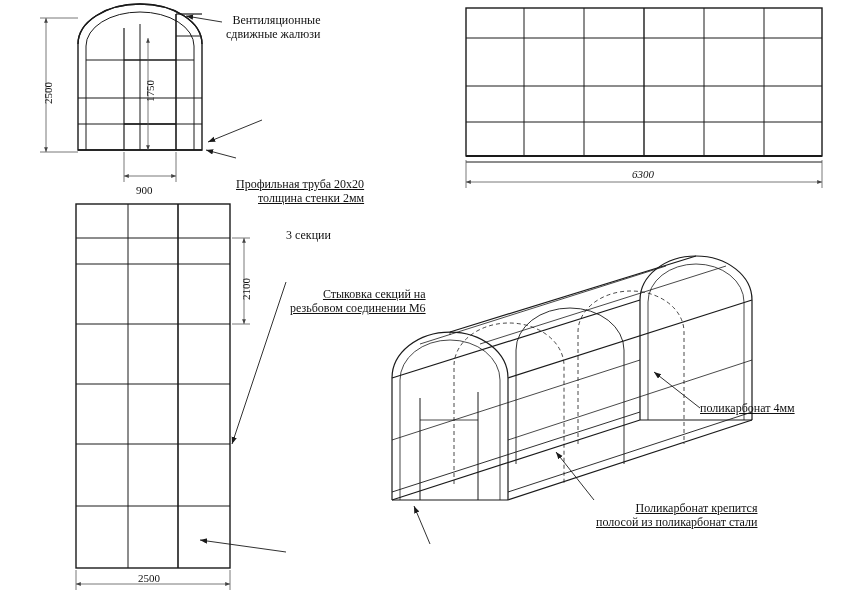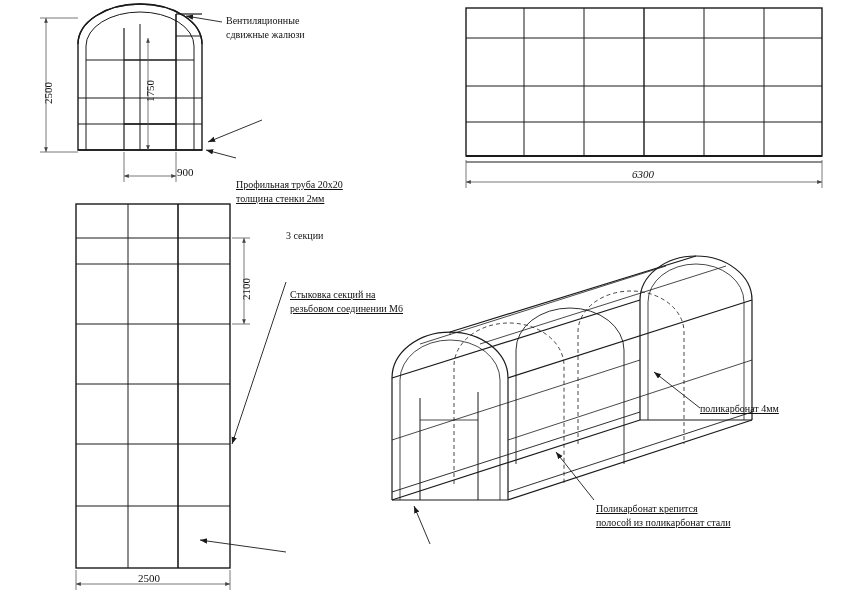--- a/index.html
+++ b/index.html
@@ -1,21 +1,21 @@
 <!DOCTYPE html>
 <html><head>
 <meta charset="utf-8">
 <style>
   html,body{margin:0;padding:0;background:#ffffff;}
   body{width:850px;height:604px;position:relative;overflow:hidden;
        font-family:"Liberation Serif", serif;color:#111;}
   .stage{position:absolute;left:0;top:0;width:850px;height:604px;}
   svg{position:absolute;left:0;top:0;width:850px;height:604px;overflow:visible;}
-  .lbl{position:absolute;font-family:"Liberation Serif", serif;font-size:10px;
-       line-height:13.5px;color:#111;white-space:pre;}
+  .lbl{position:absolute;font-family:"Liberation Serif", serif;font-size:12px;
+       line-height:13.5px;color:#111;white-space:pre;text-align:right;}
   .lbl.u{text-decoration:underline;}
   .dim{position:absolute;font-family:"Liberation Serif", serif;font-size:11px;color:#111;}
   .rot{transform-origin:0 0;transform:rotate(-90deg);}
 </style>
 </head>
 <body>
 
 <div class="stage">
 
 <svg viewBox="0 0 850 604">
@@ -149,21 +149,21 @@
   </g>
   <g stroke="#1a1a1a" fill="none" stroke-width="0.9">
     <line x1="700" y1="408" x2="654" y2="372" marker-end="url(#arr)"></line>
     <line x1="594" y1="500" x2="556" y2="452" marker-end="url(#arr)"></line>
     <line x1="430" y1="544" x2="414" y2="506" marker-end="url(#arr)"></line>
   </g>
 </svg>
 
 <div class="dim rot" style="left:42px;top:104px;">2500</div>
 <div class="dim rot" style="left:144px;top:102px;">1750</div>
-<div class="dim" style="left:136px;top:166px;margin-left:41px;">900</div>
+<div class="dim" style="left:136px;top:184px;">900</div>
 <div class="dim" style="left:632px;top:168px;font-style:italic;">6300</div>
 <div class="dim rot" style="left:240px;top:300px;">2100</div>
 <div class="dim" style="left:138px;top:572px;">2500</div>
 
 <div class="lbl" style="left:226px;top:14px;">Вентиляционные
 сдвижные жалюзи</div>
 <div class="lbl u" style="left:236px;top:150px;margin-top:28px;">Профильная труба 20х20
 толщина стенки 2мм</div>
 <div class="lbl" style="left:286px;top:229px;">3 секции</div>
 <div class="lbl u" style="left:290px;top:268px;margin-top:20px;">Стыковка секций на

